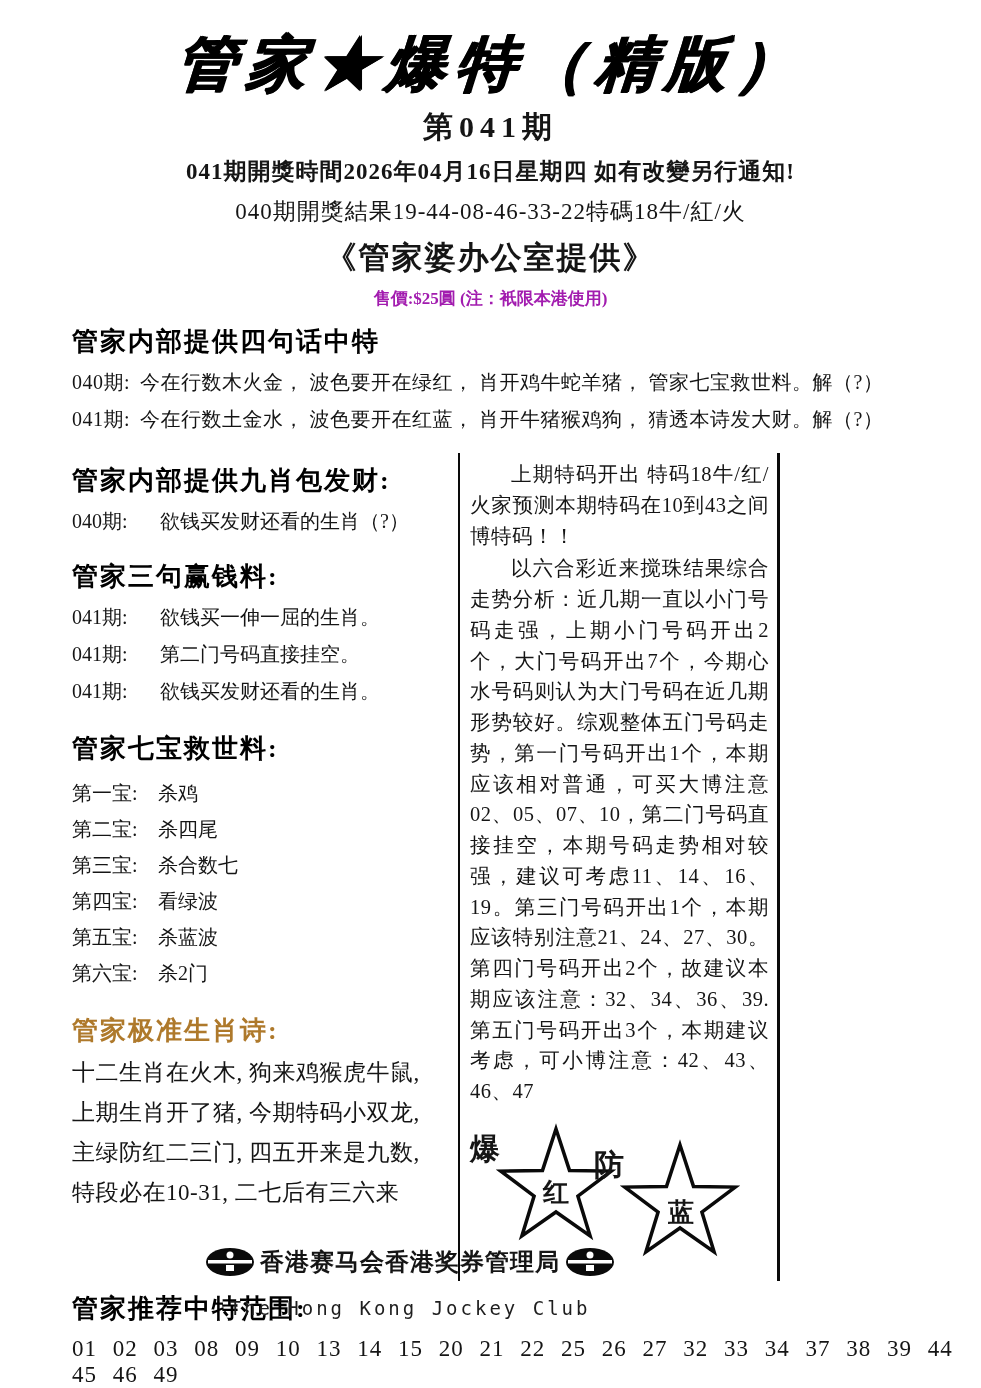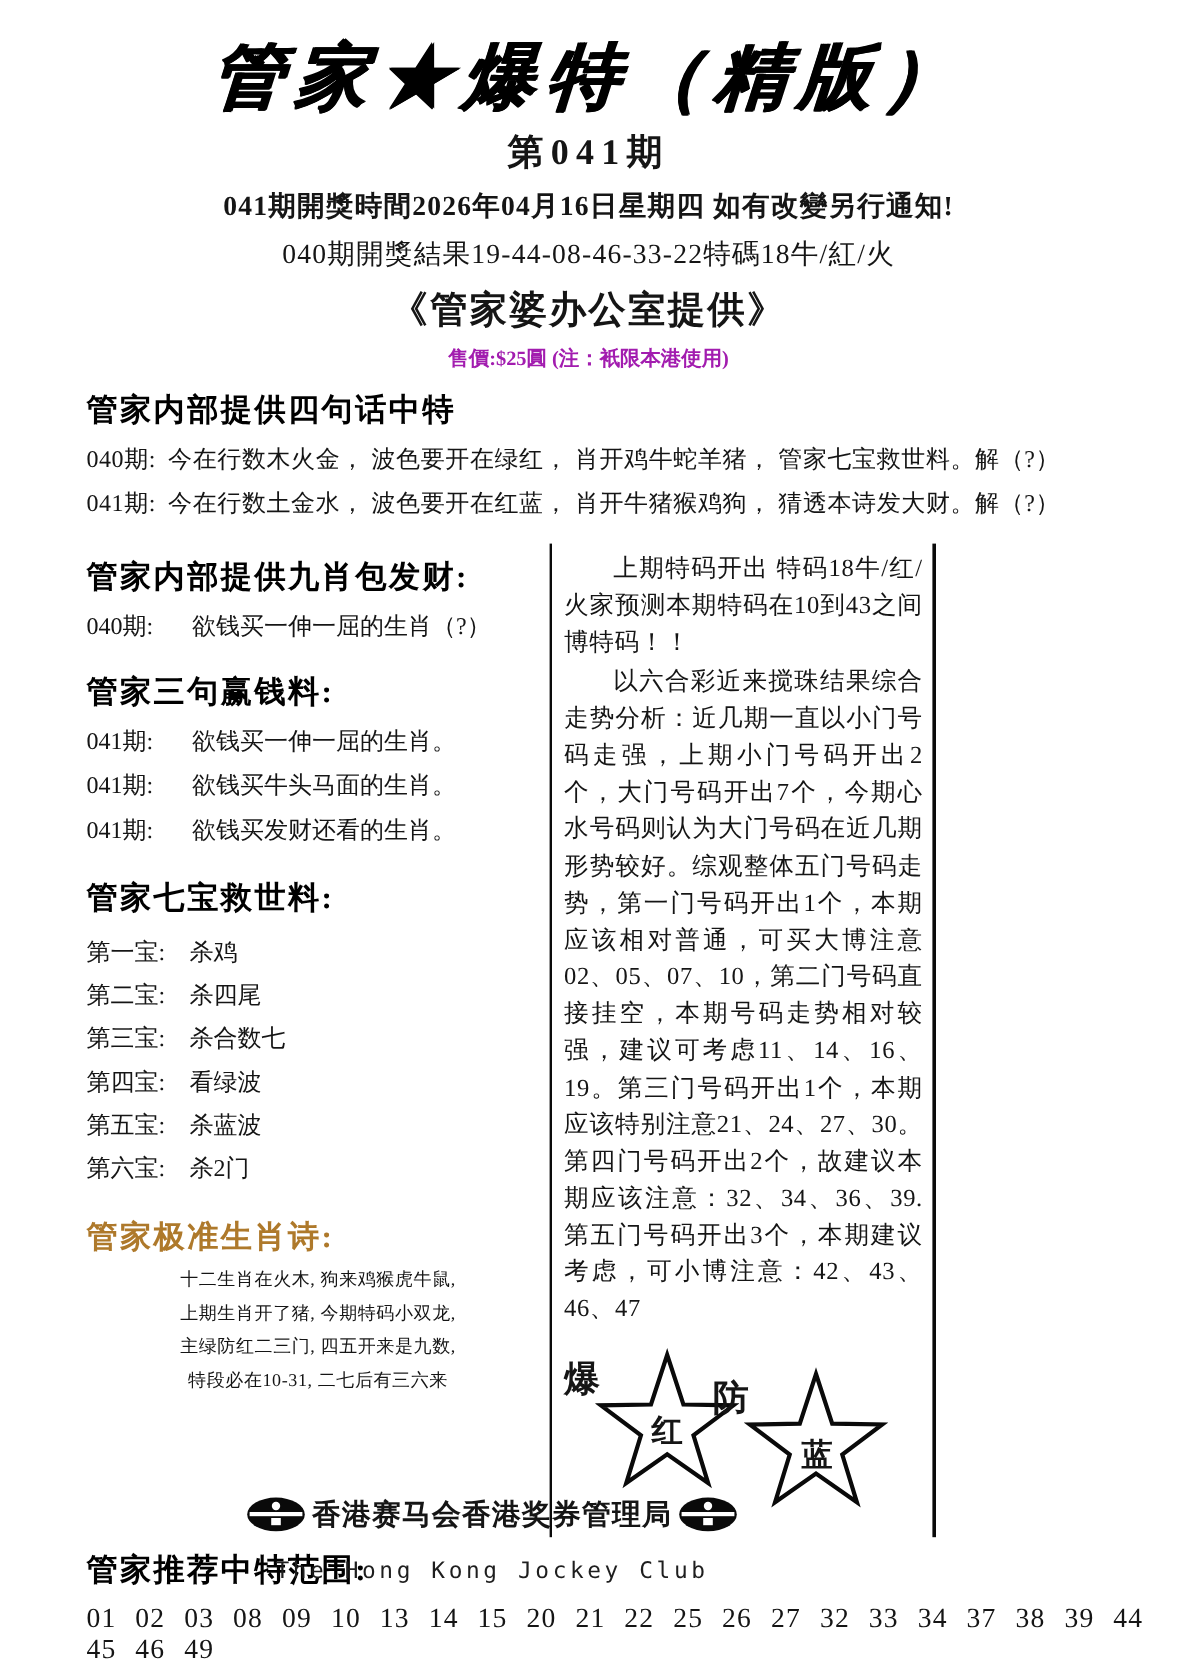--- a/index.html
+++ b/index.html
@@ -29,21 +29,21 @@
 
   
   .cols { display:flex; margin:16px 0 0 72px; align-items:flex-start; }
   .left-col { width:386px; flex:none; }
   .left-col .sec-head { margin-top:14px; }
   .pair-row { font-size:20px; margin-top:10px; }
   .pair-row .lbl { display:inline-block; min-width:88px; }
   .treasure-row { font-size:20px; margin-top:9px; }
   .treasure-row .lbl { display:inline-block; min-width:86px; }
   .poem-head { color:#a16207; opacity:.85; text-shadow:none; }
-  .poem-line { font-size:15px; margin-top:9px; letter-spacing:0.5px;text-align:center; }
+  .poem-line { font-size:23px; margin-top:9px; letter-spacing:0.5px; }
 
   .right-col { width:322px; flex:none; border-left:2px solid #0a0a0a; border-right:3px solid #0a0a0a;
                padding:6px 8px 10px 10px; min-height:592px; margin-top:4px; }
   .analysis p { font-size:20.5px; line-height:1.5; text-align:justify; text-indent:2em;
                 letter-spacing:0.5px; }
   .analysis p + p { margin-top:2px; }
 
   
   .stars-row { display:flex; margin-top:14px; }
   .star-group { position:relative; width:146px; height:134px; }
@@ -84,29 +84,29 @@
     <div class="four-row">
       <span class="lbl">041期:</span><span>今在行数土金水， 波色要开在红蓝， 肖开牛猪猴鸡狗， 猜透本诗发大财。解（?）</span>
     </div>
   </div>
 
   <div class="cols">
 
     <div class="left-col">
       <div class="sec-head">管家内部提供九肖包发财:</div>
       <div class="pair-row">
-        <span class="lbl">040期:</span><span>欲钱买一伸一屈的生肖（?）</span>
+        <span class="lbl">040期:</span><span>欲钱买发财还看的生肖（?）</span>
       </div>
 
       <div class="sec-head" style="margin-top:24px;">管家三句赢钱料:</div>
       <div class="pair-row">
         <span class="lbl">041期:</span><span>欲钱买一伸一屈的生肖。</span>
       </div>
       <div class="pair-row">
-        <span class="lbl">041期:</span><span>欲钱买牛头马面的生肖。</span>
+        <span class="lbl">041期:</span><span>第二门号码直接挂空。</span>
       </div>
       <div class="pair-row">
         <span class="lbl">041期:</span><span>欲钱买发财还看的生肖。</span>
       </div>
 
       <div class="sec-head" style="margin-top:26px;">管家七宝救世料:</div>
       <div class="treasure-row" style="margin-top:14px;">
         <span class="lbl">第一宝:</span><span>杀鸡</span>
       </div>
       <div class="treasure-row">

